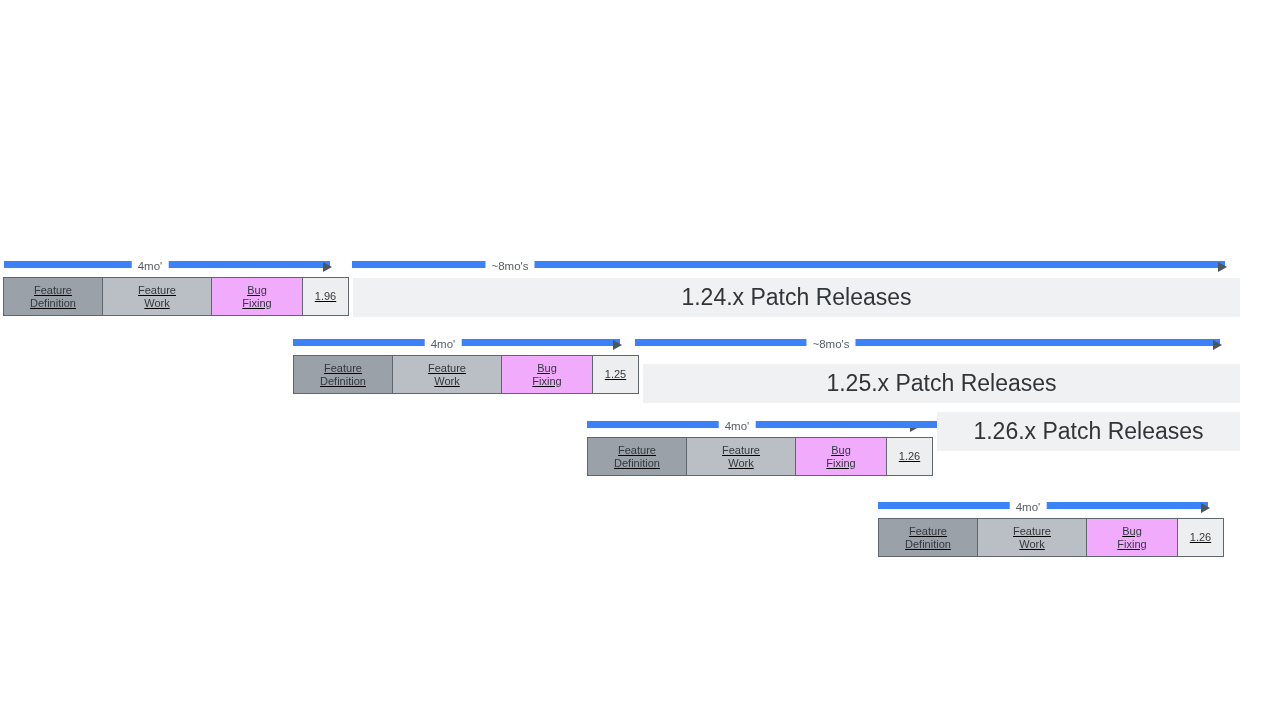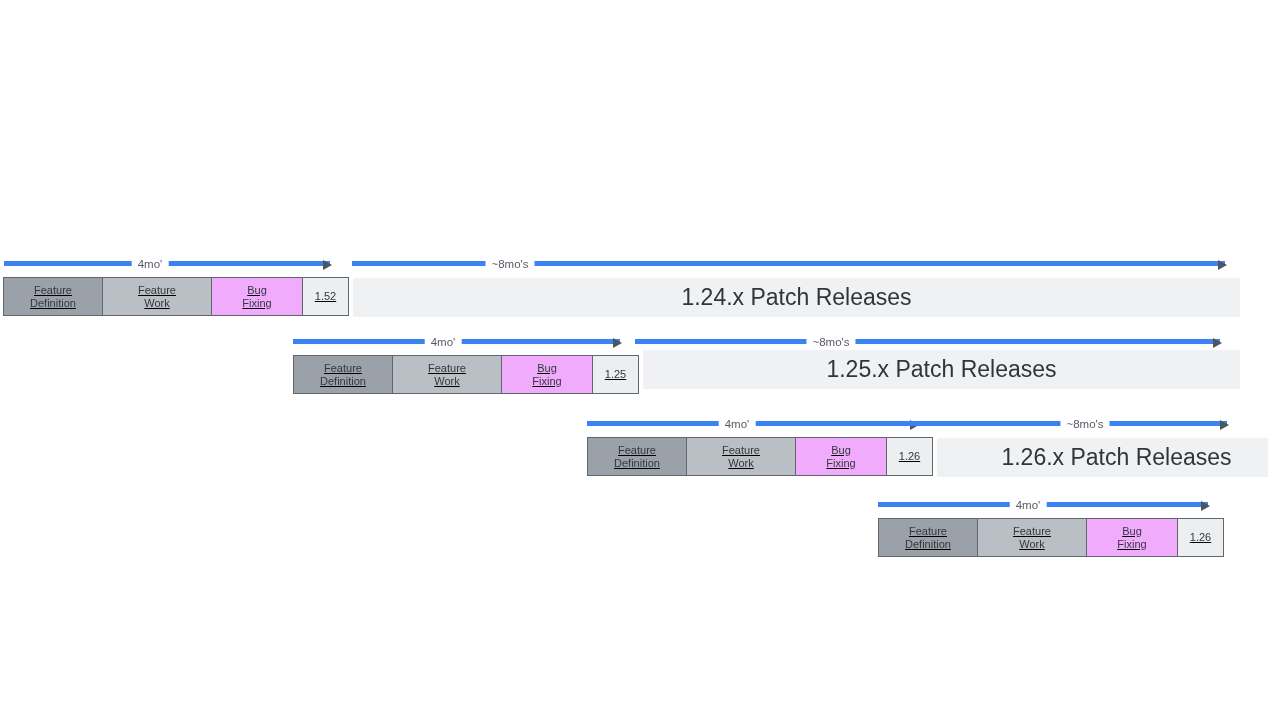--- a/index.html
+++ b/index.html
@@ -8,21 +8,21 @@
     width: 1280px;
     height: 719px;
     background: #ffffff;
     font-family: "Liberation Sans", sans-serif;
     overflow: hidden;
   }
   
   .arrow {
     position: absolute;
     height: 0;
-    border-top: 5px solid #3b82f6;
+    border-top: 7px solid #3b82f6;
   }
   .arrow::after {
     content: "";
     position: absolute;
     right: -2px;
     top: -6px;
     width: 0; height: 0;
     border-left: 9px solid #4d565f;
     border-top: 5px solid transparent;
     border-bottom: 5px solid transparent;
@@ -93,21 +93,21 @@
     </div>
     <div class="cell fw">
       <span>Feature</span>
       <span>Work</span>
     </div>
     <div class="cell bf">
       <span>Bug</span>
       <span>Fixing</span>
     </div>
     <div class="cell ver">
-      <span>1.52</span>
+      <span>1.96</span>
     </div>
   </div>
   <div class="bar" style="left:353px; top:278px; width:887px;text-align:right;">
     <span>1.24.x Patch Releases</span>
   </div>
 
   <div class="arrow" style="left:293px; top:339px; width:327px;">
     <span class="alabel" style="left:150px;">4mo'</span>
   </div>
   <div class="arrow" style="left:635px; top:339px; width:585px;">
@@ -123,21 +123,21 @@
       <span>Work</span>
     </div>
     <div class="cell bf">
       <span>Bug</span>
       <span>Fixing</span>
     </div>
     <div class="cell ver">
       <span>1.25</span>
     </div>
   </div>
-  <div class="bar" style="left:643px; top:350px; width:597px;">
+  <div class="bar" style="left:643px; top:364px; width:597px;">
     <span>1.25.x Patch Releases</span>
   </div>
 
   <div class="arrow" style="left:587px; top:421px; width:330px;">
     <span class="alabel" style="left:150px;">4mo'</span>
   </div>
   <div class="arrow" style="left:852px; top:421px; width:375px;">
     <span class="alabel" style="left:233px;">~8mo's</span>
   </div>
   <div class="block" style="left:587px; top:437px;">
@@ -150,21 +150,21 @@
       <span>Work</span>
     </div>
     <div class="cell bf">
       <span>Bug</span>
       <span>Fixing</span>
     </div>
     <div class="cell ver">
       <span>1.26</span>
     </div>
   </div>
-  <div class="bar" style="left:937px; top:438px; width:303px;padding-left:28px;">
+  <div class="bar" style="left:937px; top:412px; width:303px;">
     <span>1.26.x Patch Releases</span>
   </div>
 
   <div class="arrow" style="left:878px; top:502px; width:330px;">
     <span class="alabel" style="left:150px;">4mo'</span>
   </div>
   <div class="block" style="left:878px; top:518px;">
     <div class="cell fd">
       <span>Feature</span>
       <span>Definition</span>

